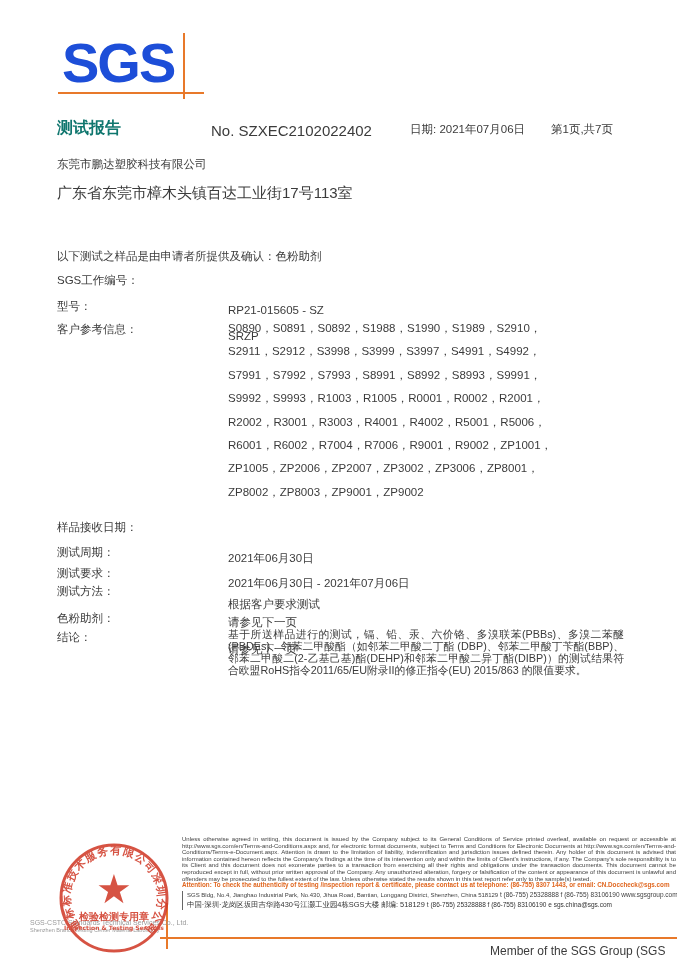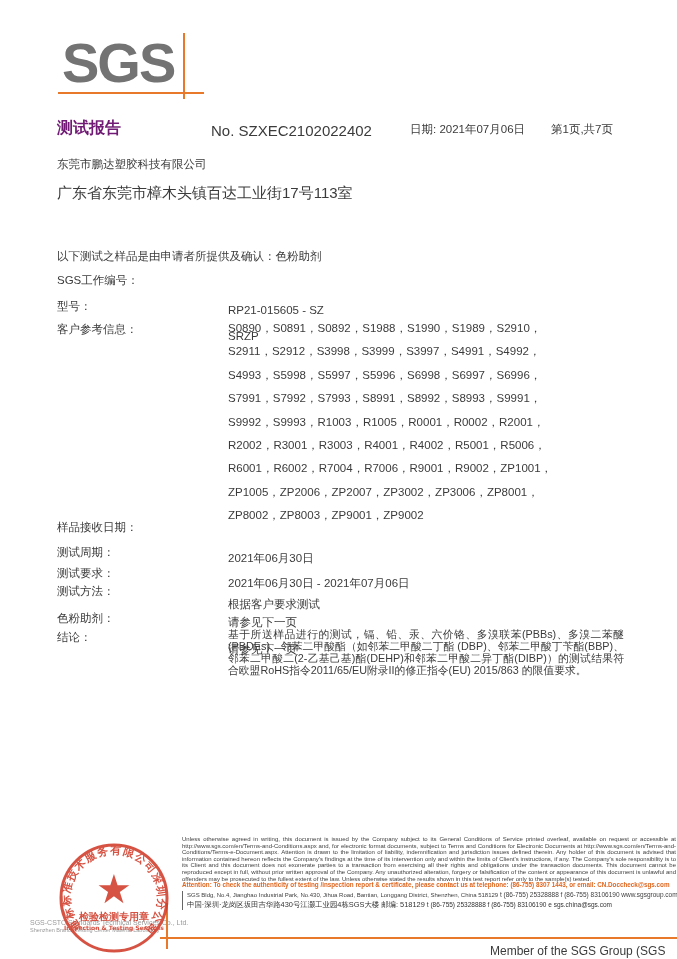--- a/index.html
+++ b/index.html
@@ -11,26 +11,26 @@
     margin: 0 auto;
     background: #ffffff;
     font-family: "Liberation Sans", "DejaVu Sans", sans-serif;
     color: #3b3b3b;
     overflow: hidden;
   }
   
   .logo-text {
     position: absolute; left: 62px; top: 30px;
     font-size: 56px; font-weight: bold; letter-spacing: -2px;
-    color: #737373; font-family: "Liberation Sans", sans-serif;
+    color: #1d4ed8; font-family: "Liberation Sans", sans-serif;
   }
   .logo-hline { position: absolute; left: 58px; top: 92px; width: 146px; height: 2px; background: #e8792a; }
   .logo-vline { position: absolute; left: 183px; top: 33px; width: 2px; height: 66px; background: #e8792a; }
   
-  .title { position: absolute; left: 57px; top: 118px; font-size: 16px; font-weight: bold; color: #701a75; }
+  .title { position: absolute; left: 57px; top: 118px; font-size: 16px; font-weight: bold; color: #0f766e; }
   .report-no { position: absolute; left: 211px; top: 122px; font-size: 15px; }
   .report-date { position: absolute; left: 410px; top: 122px; font-size: 11.5px; }
   .report-pages { position: absolute; left: 551px; top: 122px; font-size: 11.5px; }
   
   .applicant-name { position: absolute; left: 57px; top: 157px; font-size: 11.5px; }
   .applicant-addr { position: absolute; left: 57px; top: 184px; font-size: 15px; }
   
   .statement { position: absolute; left: 57px; top: 249px; font-size: 11.5px; }
   
   .flabel { position: absolute; left: 57px; font-size: 11.5px; }
@@ -80,21 +80,20 @@
   <div class="flabel" style="top:273px">SGS工作编号：</div>
   <div class="fvalue" style="top:273px">RP21-015605 - SZ</div>
 
   <div class="flabel" style="top:299px">型号：</div>
   <div class="fvalue" style="top:299px">SRZP</div>
 
   <div class="flabel" style="top:322px">客户参考信息：</div>
   <div class="refs-lines">
     <div>S0890，S0891，S0892，S1988，S1990，S1989，S2910，</div>
     <div>S2911，S2912，S3998，S3999，S3997，S4991，S4992，</div>
-    <div>S4993，S5998，S5997，S5996，S6998，S6997，S6996，</div>
     <div>S7991，S7992，S7993，S8991，S8992，S8993，S9991，</div>
     <div>S9992，S9993，R1003，R1005，R0001，R0002，R2001，</div>
     <div>R2002，R3001，R3003，R4001，R4002，R5001，R5006，</div>
     <div>R6001，R6002，R7004，R7006，R9001，R9002，ZP1001，</div>
     <div>ZP1005，ZP2006，ZP2007，ZP3002，ZP3006，ZP8001，</div>
     <div>ZP8002，ZP8003，ZP9001，ZP9002</div>
   </div>
 
   <div class="flabel" style="top:520px">样品接收日期：</div>
   <div class="fvalue" style="top:520px">2021年06月30日</div>

